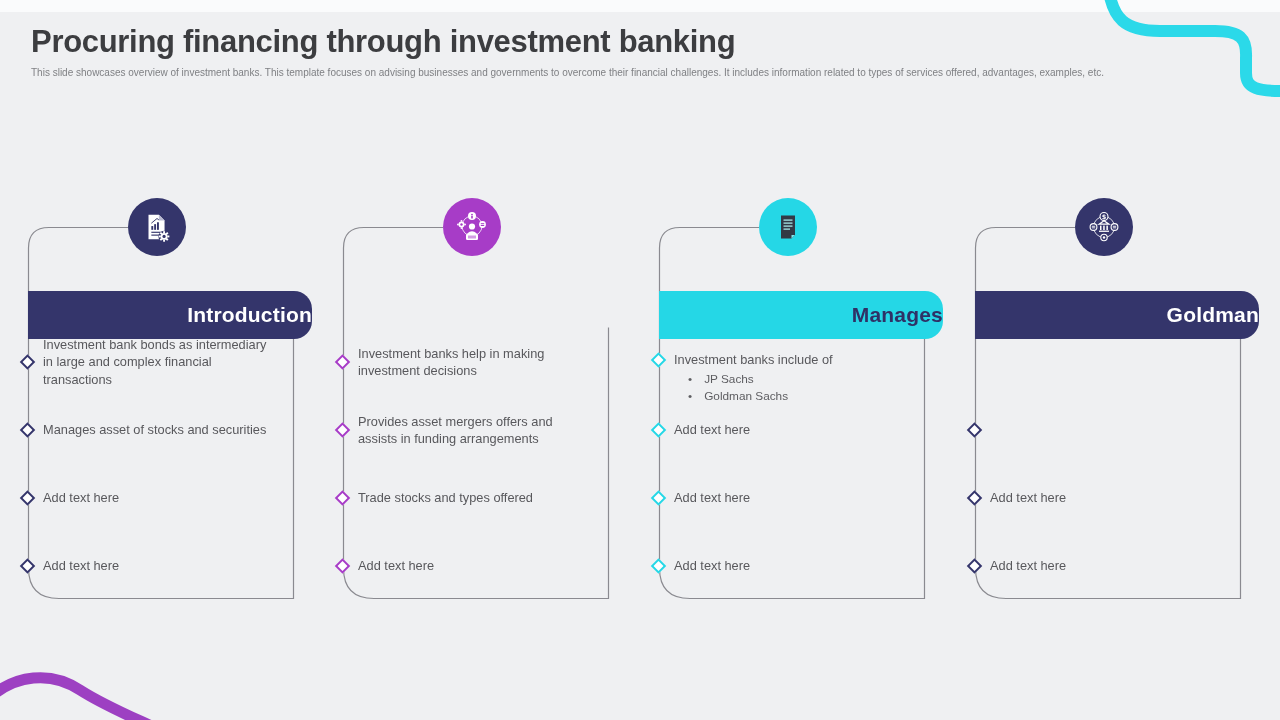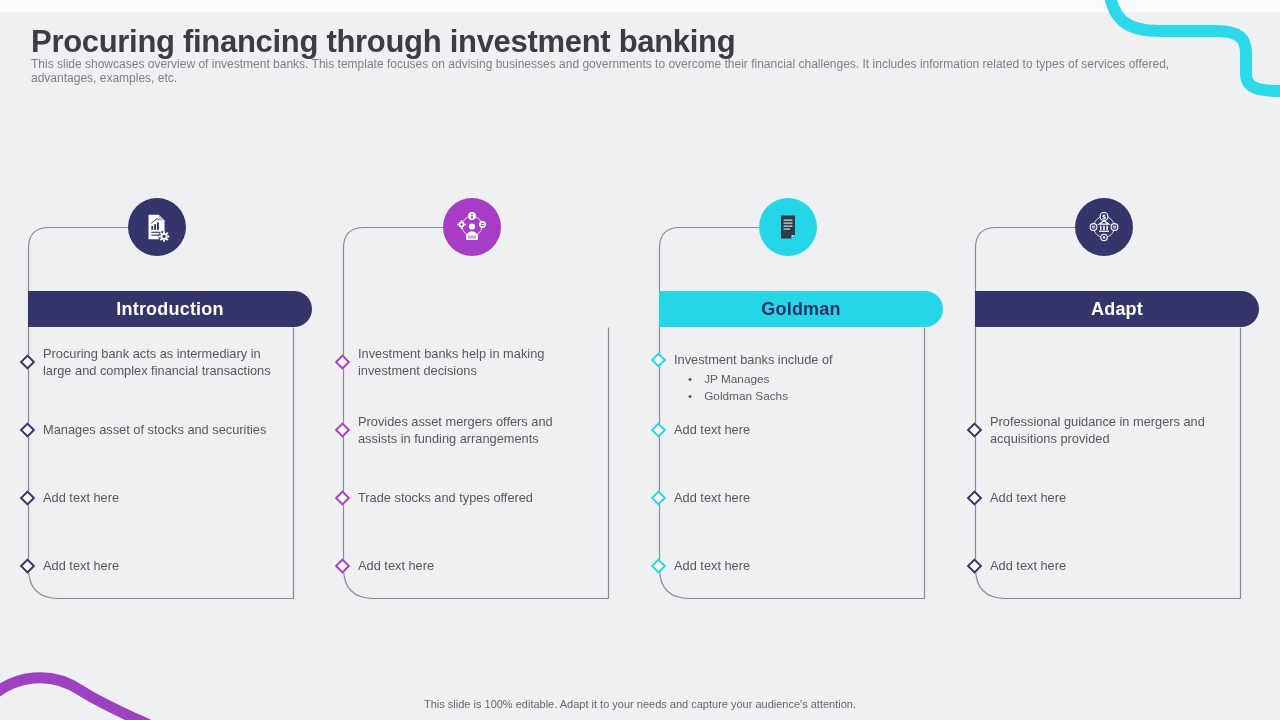--- a/index.html
+++ b/index.html
@@ -6,34 +6,34 @@
   .slide{
     position:relative;width:1280px;height:720px;overflow:hidden;
     background:#eff0f2;font-family:"Liberation Sans",sans-serif;
   }
   .top-strip{position:absolute;left:0;top:0;width:100%;height:12px;background:#fafbfc;}
   .page-title{
     position:absolute;left:31px;top:24px;margin:0;
     font-size:31px;font-weight:700;color:#3c3d40;letter-spacing:-0.3px;
   }
   .subtitle{
-    position:absolute;left:31px;top:57px;margin:0;width:1160px;
-    font-size:12px;color:#7f8084;
+    position:absolute;left:31px;top:67px;margin:0;width:1160px;
+    font-size:10px;color:#7f8084;
   }
   .decor{position:absolute;pointer-events:none;}
   .card{position:absolute;top:227px;width:266px;height:372px;}
   .card-outline{position:absolute;left:0;top:0;overflow:visible;}
   .icon-circle{
     position:absolute;left:100px;top:-29px;width:58px;height:58px;border-radius:50%;
     display:flex;align-items:center;justify-content:center;
   }
   .title-bar{
-    position:absolute;left:0;top:64px;width:284px;height:36px;
-    border-radius:0 18px 18px 0;display:flex;align-items:center;justify-content:center;
-    font-size:18px;font-weight:700;letter-spacing:.2px;
+    position:absolute;left:0;top:64px;width:284px;height:48px;
+    border-radius:0 18px 18px 0;display:flex;align-items:center;justify-content:flex-end;
+    font-size:21px;font-weight:700;letter-spacing:.2px;
   }
   .bullet-row{position:absolute;left:0;width:100%;height:62px;display:flex;align-items:center;}
   .bullet-row.has-subs{align-items:center;padding-top:20px;box-sizing:border-box;height:auto;}
   .diamond{
     position:absolute;left:-6px;top:50%;width:7px;height:7px;border:2.5px solid;
     background:#ffffff;transform:translateY(-50%) rotate(45deg);
   }
   .has-subs .diamond{top:29px;}
   .bullet-body{margin-left:15px;}
   .bullet-text{font-size:12.8px;color:#58585c;line-height:1.36;max-width:228px;}
@@ -95,21 +95,21 @@
               <circle r="1.7" fill="#34356b"></circle>
             </g>
           </svg>
         </div>
         <div class="title-bar" style="background:#34356b;color:#ffffff">
           <span>Introduction</span>
         </div>
         <div class="bullet-row" style="top: 104px;">
           <span class="diamond" style="border-color:#34356b"></span>
           <div class="bullet-body">
-            <div class="bullet-text">Procuring bank acts as intermediary in large and complex financial transactions</div>
+            <div class="bullet-text">Investment bank bonds as intermediary in large and complex financial transactions</div>
           </div>
         </div>
         <div class="bullet-row" style="top: 172px;">
           <span class="diamond" style="border-color:#34356b"></span>
           <div class="bullet-body">
             <div class="bullet-text">Manages asset of stocks and securities</div>
           </div>
         </div>
         <div class="bullet-row" style="top: 240px;">
           <span class="diamond" style="border-color:#34356b"></span>
@@ -188,28 +188,28 @@
             <g fill="#aef2f2">
               <rect x="13.5" y="10.5" width="9" height="1.2"></rect>
               <rect x="13.5" y="13.5" width="9" height="1.2"></rect>
               <rect x="13.5" y="16.5" width="9" height="1.2"></rect>
               <rect x="13.5" y="19.5" width="6.5" height="1.2"></rect>
             </g>
             <path d="M25 26l-3.5 3.5v-3.5z" fill="#7ee7ec"></path>
           </svg>
         </div>
         <div class="title-bar" style="background:#25d7e6;color:#2f3166">
-          <span>Goldman</span>
+          <span>Manages</span>
         </div>
         <div class="bullet-row has-subs" style="top: 104px;">
           <span class="diamond" style="border-color:#25d7e6"></span>
           <div class="bullet-body">
             <div class="bullet-text">Investment banks include of</div>
             <ul class="sub-list">
-              <li class="sub-item">JP Manages</li>
+              <li class="sub-item">JP Sachs</li>
               <li class="sub-item">Goldman Sachs</li>
             </ul>
           </div>
         </div>
         <div class="bullet-row" style="top: 172px;">
           <span class="diamond" style="border-color:#25d7e6"></span>
           <div class="bullet-body">
             <div class="bullet-text">Add text here</div>
           </div>
         </div>
@@ -246,37 +246,33 @@
             <g fill="#fff">
               <path d="M13 15.2L18 11.8l5 3.4z" fill="none" stroke="#fff" stroke-width="1.2"></path>
               <rect x="14" y="16.6" width="1.5" height="4.4"></rect>
               <rect x="17.2" y="16.6" width="1.5" height="4.4"></rect>
               <rect x="20.4" y="16.6" width="1.5" height="4.4"></rect>
               <rect x="13" y="21.6" width="10" height="1.3"></rect>
             </g>
           </svg>
         </div>
         <div class="title-bar" style="background:#34356b;color:#ffffff">
-          <span>Adapt</span>
-        </div>
-        <div class="bullet-row" style="top: 172px;">
-          <span class="diamond" style="border-color:#34356b"></span>
-          <div class="bullet-body">
-            <div class="bullet-text">Professional guidance in mergers and acquisitions provided</div>
-          </div>
+          <span>Goldman</span>
+        </div>
+        <div class="bullet-row" style="top: 172px;">
+          <span class="diamond" style="border-color:#34356b"></span>
         </div>
         <div class="bullet-row" style="top: 240px;">
           <span class="diamond" style="border-color:#34356b"></span>
           <div class="bullet-body">
             <div class="bullet-text">Add text here</div>
           </div>
         </div>
         <div class="bullet-row" style="top: 308px;">
           <span class="diamond" style="border-color:#34356b"></span>
           <div class="bullet-body">
             <div class="bullet-text">Add text here</div>
           </div>
         </div>
       </div>
     </div>
 
-  <div class="footer">This slide is 100% editable. Adapt it to your needs and capture your audience's attention.</div>
 </div>
 
 </body></html>

